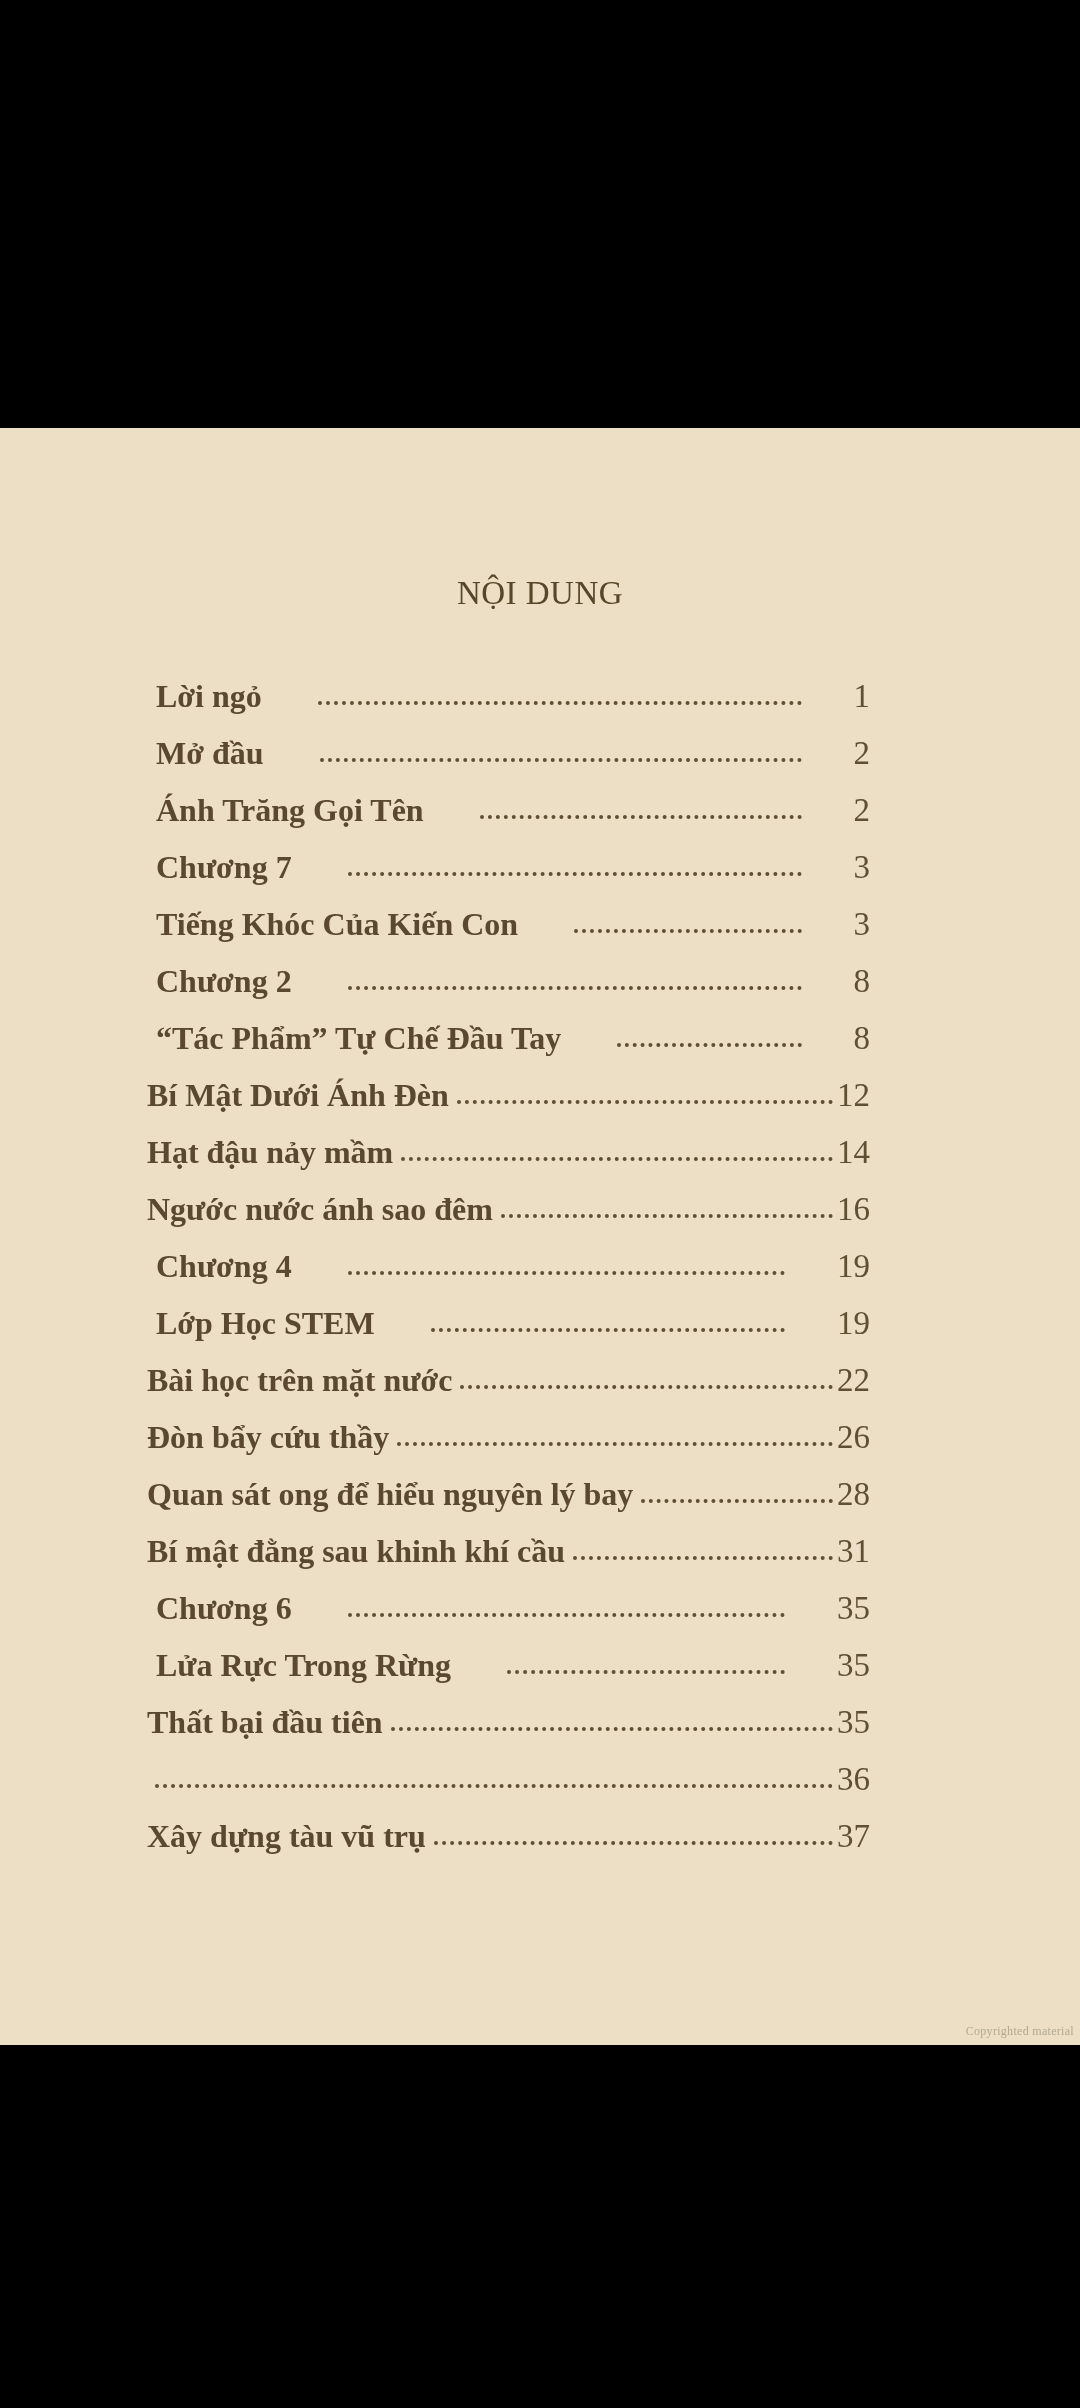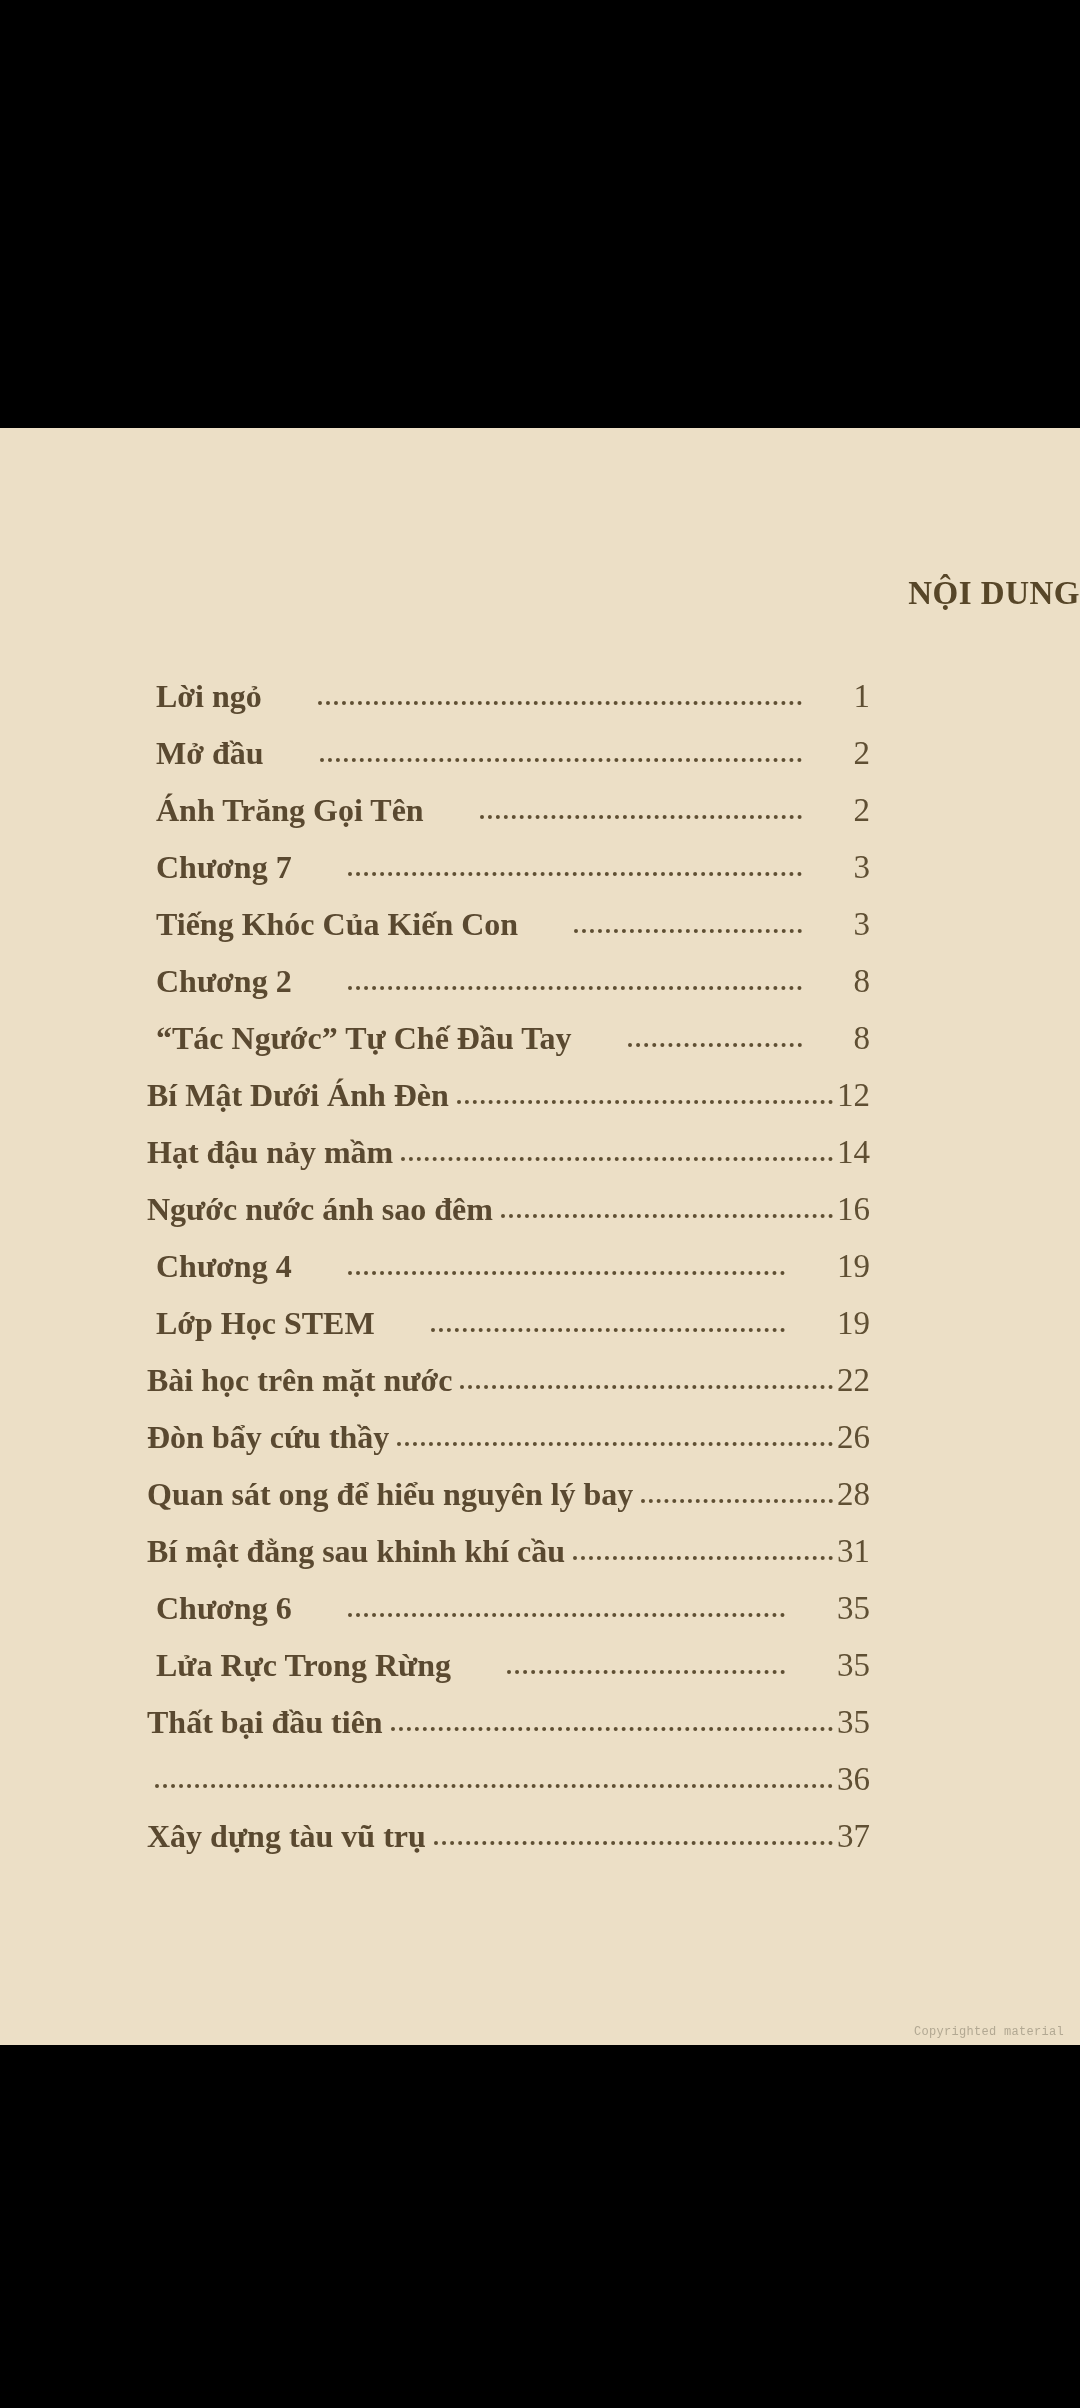--- a/index.html
+++ b/index.html
@@ -28,23 +28,23 @@
     height: 1617px;
     background: #ecdfc6;
     color: #5a4930;
   }
 
   .page-title {
     position: absolute;
     top: 147px;
     left: 0;
     width: 100%;
-    text-align: right;
+    text-align: center;
     font-size: 33px;
-    font-weight: 700;
+    font-weight: 400;
     color: #574628;
     letter-spacing: 0.5px;
   }
 
   .toc-list {
     position: absolute;
     top: 240px;
     left: 147px;
     width: 723px;  
   }
@@ -73,23 +73,23 @@
   }
   .toc-pagenum {
     font-size: 33px;
     font-weight: 400;
     line-height: 57px;
     color: #5f4f33;
   }
 
   .watermark {
     position: absolute;
-    right: 16px;
+    right: 6px;
     bottom: 6px;
-    font-family: Liberation Mono, monospace;
+    font-family: Liberation Serif, serif;
     font-size: 12px;
     color: #b2a892;
     letter-spacing: 0.3px;
   }
 </style>
 </head>
 <body>
 
 <div class="letterbox top"></div>
 
@@ -127,21 +127,21 @@
     <span class="toc-pagenum">3</span>
   </div>
 
   <div class="toc-row indent">
     <span class="toc-label">Chương 2</span>
     <span class="toc-leader"></span>
     <span class="toc-pagenum">8</span>
   </div>
 
   <div class="toc-row indent">
-    <span class="toc-label">“Tác Ngước” Tự Chế Đầu Tay</span>
+    <span class="toc-label">“Tác Phẩm” Tự Chế Đầu Tay</span>
     <span class="toc-leader"></span>
     <span class="toc-pagenum">8</span>
   </div>
 
   <div class="toc-row">
     <span class="toc-label">Bí Mật Dưới Ánh Đèn</span>
     <span class="toc-leader"></span>
     <span class="toc-pagenum">12</span>
   </div>
 

